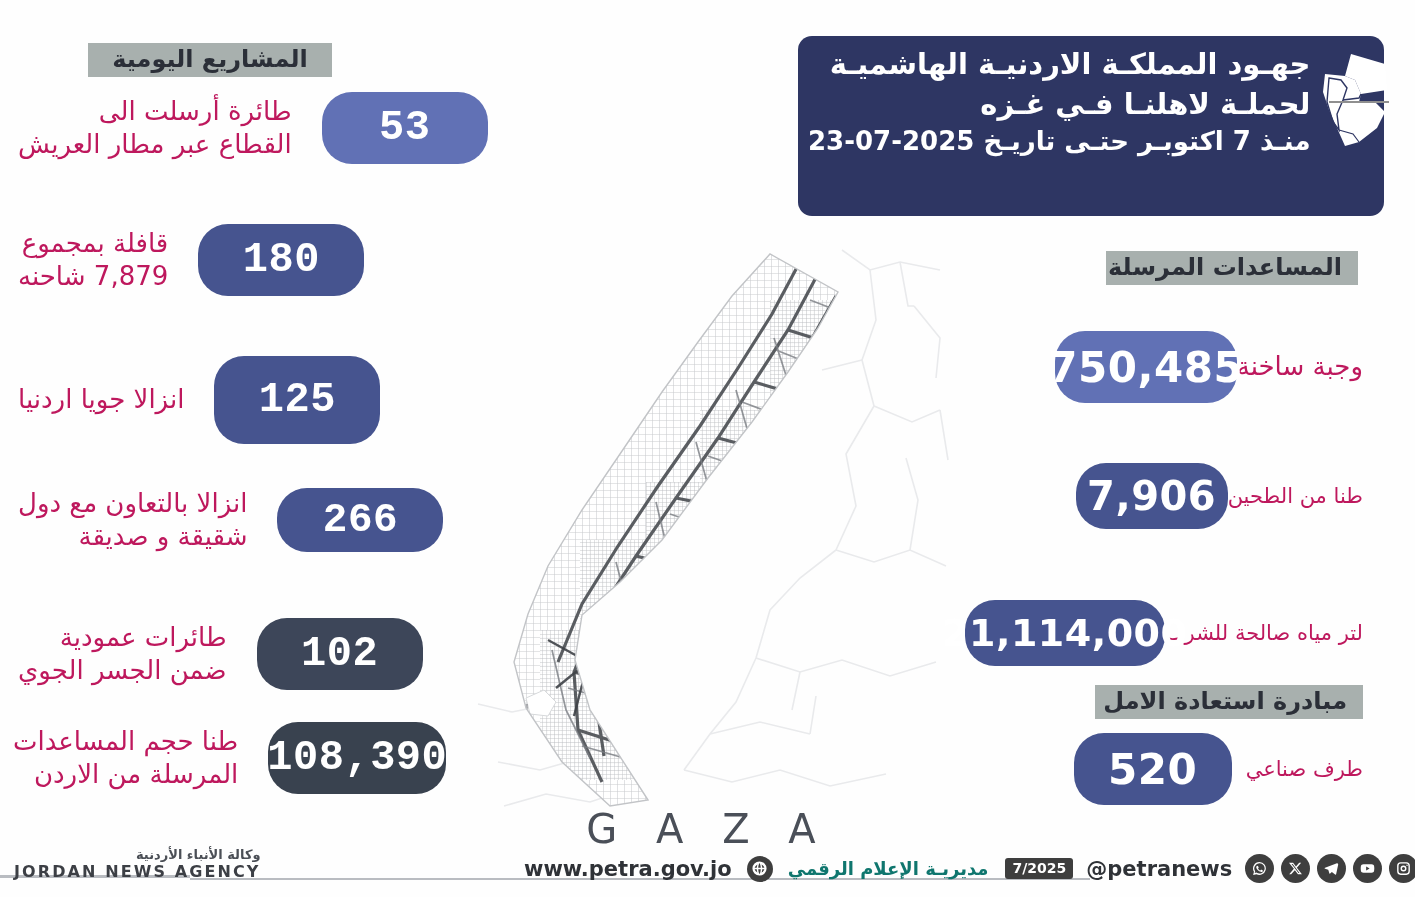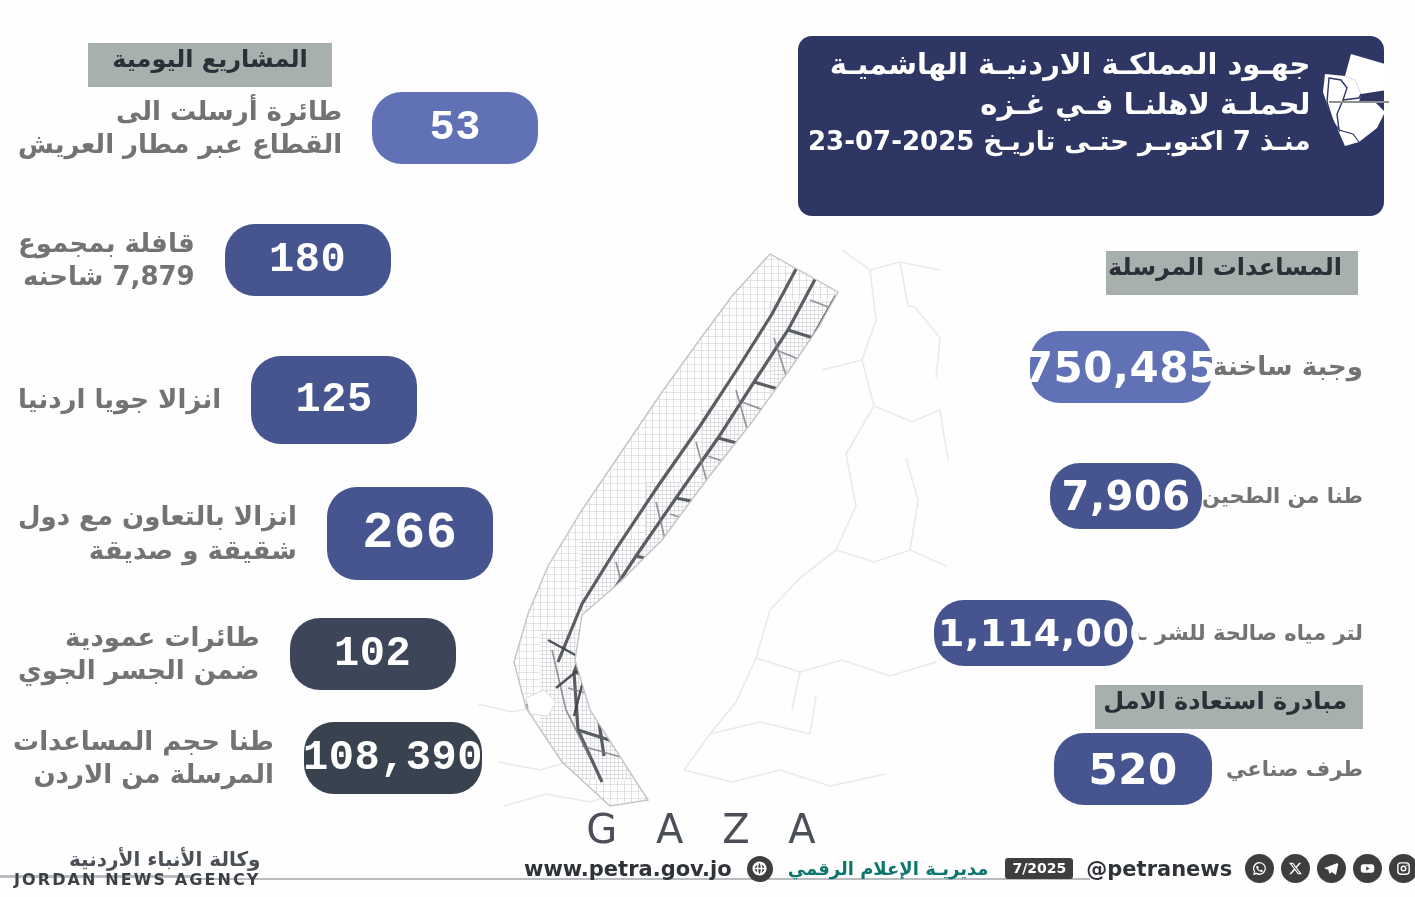--- a/index.html
+++ b/index.html
@@ -53,21 +53,21 @@
 
   
   .section-band {
     position: absolute;
     background: #a8b0ae;
     color: #2b2f38;
     font-size: 24px;
     font-weight: bold;
     direction: rtl;
     text-align: center;
-    padding: 3px 16px 15px 16px;
+    padding: 3px 16px 5px 16px;
     box-sizing: border-box;
     white-space: nowrap;
     line-height: 1.1;
   }
   #band-daily    { left: 88px;  top: 43px;  width: 244px; }
   #band-aid      { left: 1106px; top: 251px; width: 252px; }
   #band-hope     { left: 1095px; top: 685px; width: 268px; }
 
   
   .stat-row {
@@ -81,22 +81,22 @@
     align-items: center;
     justify-content: center;
     border-radius: 30px;
     color: #ffffff;
     font-weight: bold;
     box-sizing: border-box;
     flex: none;
     letter-spacing: 0.5px;
   }
   .stat-label {
-    color: #737373;
-    font-weight: bold;
+    color: #be185d;
+    font-weight: normal;
     direction: rtl;
     line-height: 1.28;
     white-space: pre-line;
   }
 
   
   .left-col .badge { margin: 0; font-family: Liberation Mono, monospace; }
   .left-col .stat-label { text-align: right; margin-right: 30px; }
 
   
@@ -114,21 +114,21 @@
   
   #row-meals     { right: 30px; top: 331px; }
   #row-flour     { right: 30px; top: 463px; }
   #row-water     { right: 30px; top: 600px; }
   #row-limbs     { right: 30px; top: 733px; gap: 14px; }
 
   
   .b-planes   { width: 166px; height: 72px; font-size: 42px; background: #6171b5; }
   .b-convoys  { width: 166px; height: 72px; font-size: 42px; background: #46548f; }
   .b-airdrops { width: 166px; height: 88px; font-size: 42px; background: #46548f; }
-  .b-coop     { width: 166px; height: 93px; font-size: 52px; background: #46548f; }
+  .b-coop     { width: 166px; height: 64px; font-size: 41px; background: #46548f; }
   .b-helis    { width: 166px; height: 72px; font-size: 42px; background: #3d4659; }
   .b-tons     { width: 178px; height: 72px; font-size: 42px; background: #39424f; }
 
   .b-meals    { width: 182px; height: 72px; font-size: 42px; background: #6171b5; }
   .b-flour    { width: 152px; height: 66px; font-size: 40px; background: #46548f; }
   .b-water    { width: 200px; height: 66px; font-size: 38px; background: #46548f; }
   .b-limbs    { width: 158px; height: 72px; font-size: 42px; background: #46548f; }
 
   .lbl-lg  { font-size: 26px; }
   .lbl-md  { font-size: 21px; }
@@ -166,21 +166,21 @@
   }
   #agency-logo {
     position: absolute;
     left: 14px;
     top: 2px;
     text-align: right;
     direction: rtl;
   }
   #agency-ar {
     color: #4b4f56;
-    font-size: 20px;
+    font-size: 13px;
     font-weight: bold;
     line-height: 1.1;
   }
   #agency-en {
     color: #3c3f45;
     font-size: 16px;
     font-weight: bold;
     letter-spacing: 2.1px;
     direction: ltr;
     line-height: 1.2;

